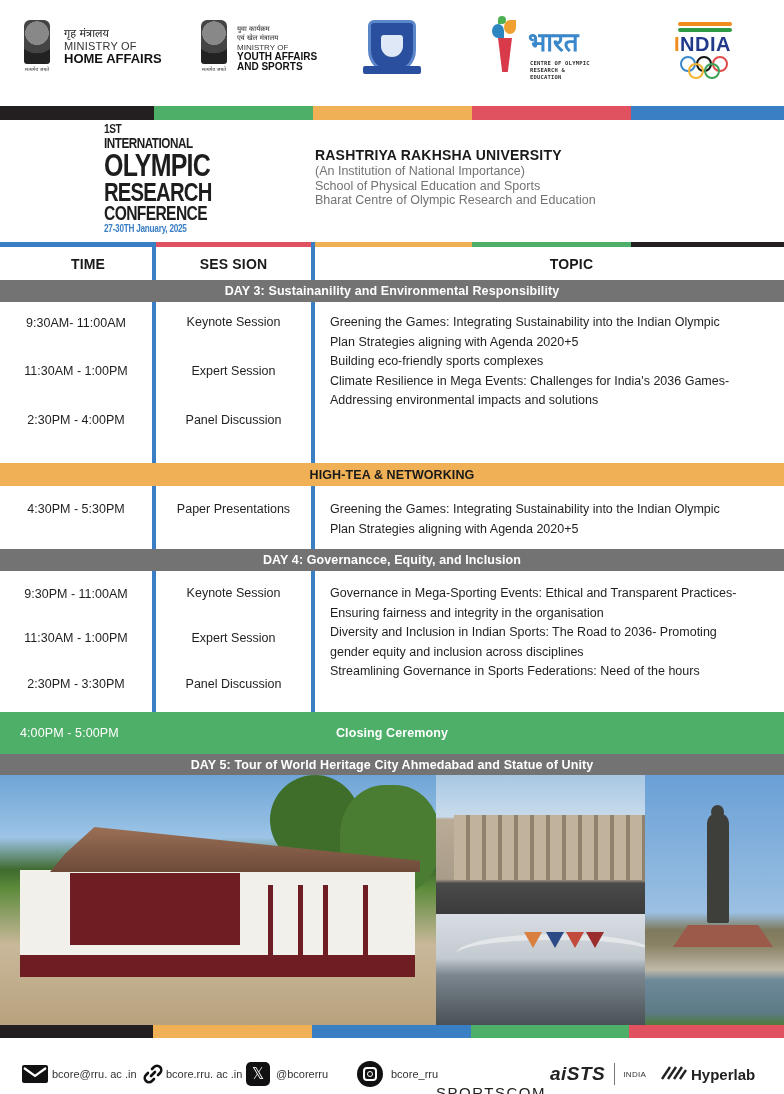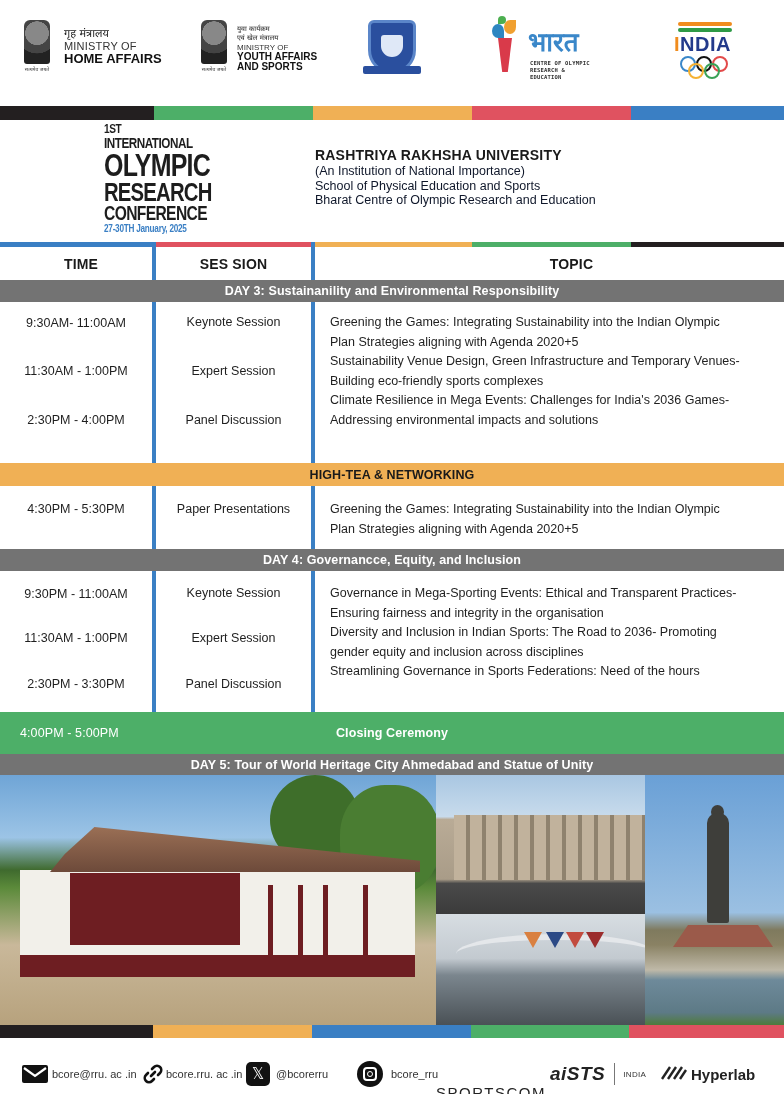--- a/index.html
+++ b/index.html
@@ -43,21 +43,21 @@
   .conf-title { top: 122px; left: 104px; font-family: "Liberation Sans", sans-serif; font-weight: bold; color: #1d1d1d; transform-origin: left top; }
   .ct-1st { font-size: 13px; line-height: 13px; letter-spacing: -0.5px; transform: scaleX(0.78); transform-origin: left; }
   .ct-intl { font-size: 15px; line-height: 15px; letter-spacing: -0.6px; transform: scaleX(0.78); transform-origin: left; }
   .ct-olympic { font-size: 32px; line-height: 30px; letter-spacing: -1px; transform: scaleX(0.78); transform-origin: left; }
   .ct-research { font-size: 26px; line-height: 24px; letter-spacing: -1px; transform: scaleX(0.78); transform-origin: left; }
   .ct-conf { font-size: 20px; line-height: 19px; letter-spacing: -0.8px; transform: scaleX(0.78); transform-origin: left; }
   .ct-date { font-size: 10px; line-height: 11px; color: #3a7fc4; letter-spacing: -0.3px; transform: scaleX(0.82); transform-origin: left; }
 
   .uni-block { top: 147px; left: 315px; }
   .uni-name { font-size: 14px; font-weight: bold; color: #1a1a1a; line-height: 17px; letter-spacing: 0.2px; }
-  .uni-line { font-size: 12.5px; color: #0f172a; line-height: 14.5px; }
+  .uni-line { font-size: 12.5px; color: #737373; line-height: 14.5px; }
 
   
   .col-divider { position: absolute; width: 4px; background: #3a7fc4; }
   .th { position: absolute; top: 247px; height: 33px; display: flex; align-items: center; justify-content: center; font-weight: bold; font-size: 14px; color: #1a1a1a; letter-spacing: 0.2px; }
 
   .band { position: absolute; left: 0; width: 784px; display: flex; align-items: center; justify-content: center; font-weight: bold; font-size: 12.5px; color: #ffffff; letter-spacing: 0.1px; }
   .band-blue { background: #737373; }
   .band-orange { background: #f0b055; color: #1a1a1a; }
   .band-green { background: #4daf68; }
 
@@ -194,37 +194,36 @@
 
 <div class="col-divider" style="left:152px;top:242px;height:38px;"></div>
 <div class="col-divider" style="left:311px;top:242px;height:38px;"></div>
 <div class="col-divider" style="left:152px;top:302px;height:161px;"></div>
 <div class="col-divider" style="left:311px;top:302px;height:161px;"></div>
 <div class="col-divider" style="left:152px;top:486px;height:63px;"></div>
 <div class="col-divider" style="left:311px;top:486px;height:63px;"></div>
 <div class="col-divider" style="left:152px;top:571px;height:141px;"></div>
 <div class="col-divider" style="left:311px;top:571px;height:141px;"></div>
 
-<div class="th" style="left:8px;width:146px;">TIME</div>
+<div class="th" style="left:15px;width:146px;">TIME</div>
 <div class="th" style="left:156px;width:155px;">SES SION</div>
 <div class="th" style="left:315px;width:469px;padding-left:44px;">TOPIC</div>
 
 <div class="band band-blue" style="top:280px;height:22px;">DAY 3: Sustainanility and Environmental Responsibility</div>
 
 <div class="cell-time" style="left:0;top:316px;">9:30AM- 11:00AM</div>
 <div class="cell-session" style="top:315px;">Keynote Session</div>
 <div class="cell-time" style="left:0;top:364px;">11:30AM - 1:00PM</div>
 <div class="cell-session" style="top:364px;">Expert Session</div>
 <div class="cell-time" style="left:0;top:413px;">2:30PM - 4:00PM</div>
 <div class="cell-session" style="top:413px;">Panel Discussion</div>
 
 <div class="cell-topic" style="top:313px;">
   <div>Greening the Games: Integrating Sustainability into the Indian Olympic</div>
   <div>Plan Strategies aligning with Agenda 2020+5</div>
-  <div>Sustainability Venue Design, Green Infrastructure and Temporary Venues-</div>
   <div>Building eco-friendly sports complexes</div>
   <div>Climate Resilience in Mega Events: Challenges for India's 2036 Games-</div>
   <div>Addressing environmental impacts and solutions</div>
 </div>
 
 <div class="band band-orange" style="top:463px;height:23px;">HIGH-TEA &amp; NETWORKING</div>
 
 <div class="cell-time" style="left:0;top:502px;">4:30PM - 5:30PM</div>
 <div class="cell-session" style="top:502px;">Paper Presentations</div>
 <div class="cell-topic" style="top:500px;">

